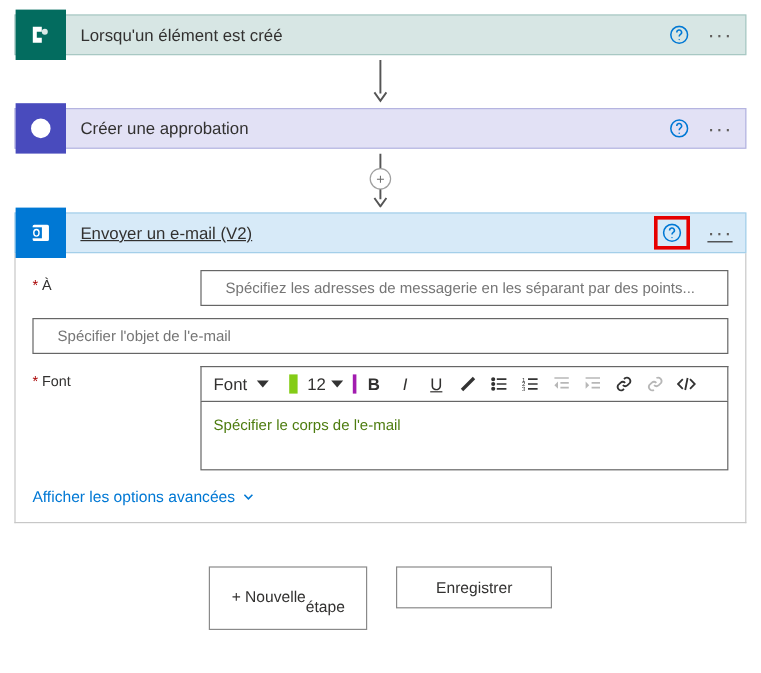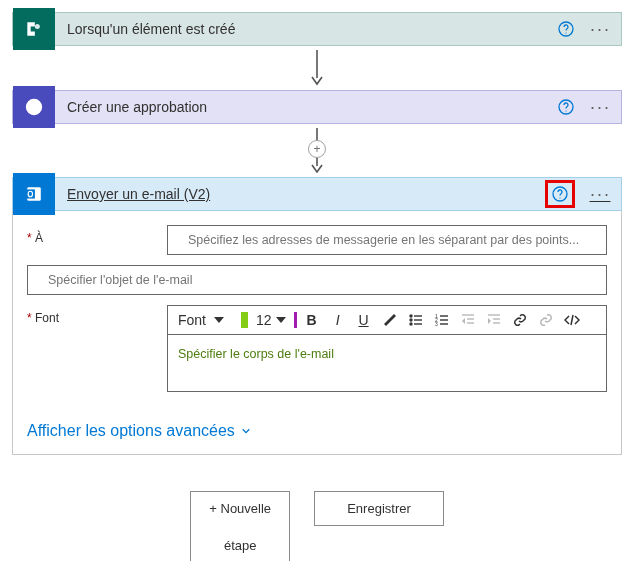--- a/index.html
+++ b/index.html
@@ -135,25 +135,25 @@
   }
   .tbtn.dim { opacity: .35; }
   .editor-body {
     border: 1px solid #666;
     padding: 12px 10px 30px 10px;
     font-size: 12.5px;
     color: #4d7c0f;
   }
   .adv-link {
     color: #0078d4;
-    font-size: 16px;
+    font-size: 13px;
     display: inline-flex;
     align-items: center;
     gap: 6px;
-    margin-top: 20px;
+    margin-top: 4px;
     cursor: pointer;
   }
   .chev-down {
     width: 10px; height: 10px;
   }
   .bottom-actions {
     display: flex;
     justify-content: center;
     gap: 24px;
     margin-top: 36px;
@@ -165,21 +165,21 @@
     padding: 9px 32px;
     font-size: 13px;
     text-align: center;
     cursor: pointer;
     font-family: inherit;
     color: #323130;
     min-width: 100px;
   }
   .btn-new {
     display: flex;
-    flex-direction: column;
+    flex-direction: row;
     align-items: center;
     line-height: 1.6;
     padding: 7px 18px;
   }
   .btn-sub {
     font-size: 13px;
     margin-top: 16px;
   }
 </style>
 </head>

